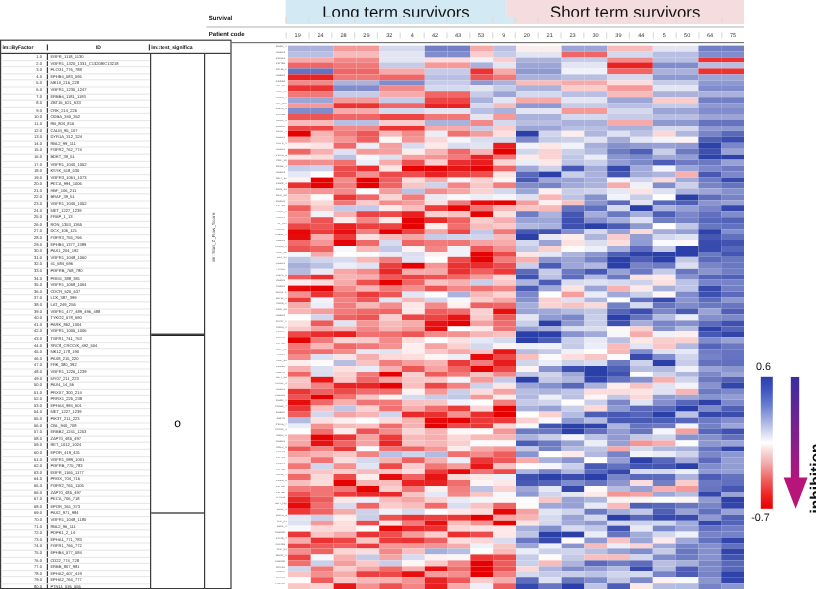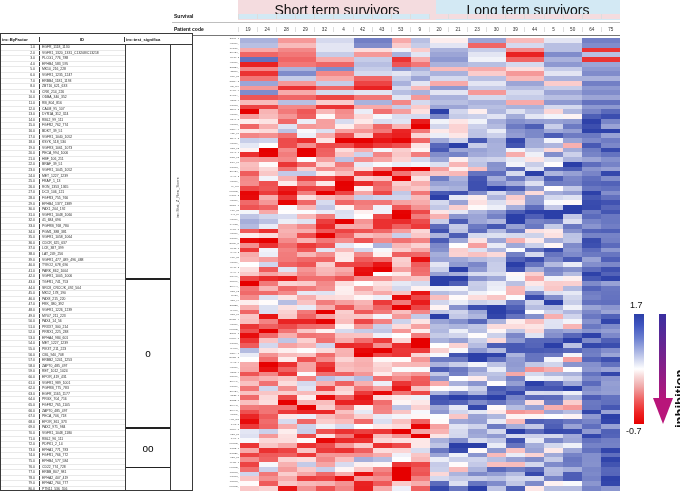--- a/index.html
+++ b/index.html
@@ -121,22 +121,22 @@
   #legend-caption{
     position:absolute;left:46px;top:128px;
     transform:rotate(-90deg);transform-origin:left top;
     font-size:13px;font-weight:bold;color:#111;white-space:nowrap;
   }
 </style>
 </head>
 <body>
 
 <div id="group-banners">
+  <div class="banner" id="banner-long" style="background: rgb(211, 233, 244);">Long term survivors</div>
   <div class="banner" id="banner-short" style="background: rgb(244, 220, 223);">Short term survivors</div>
-  <div class="banner" id="banner-long" style="background: rgb(211, 233, 244);">Long term survivors</div>
 </div>
 
 <div id="meta-header">
   <div class="meta-row" id="meta-survival">
     <div class="meta-label">Survival</div>
     <div class="meta-cells" id="survival-cells">
         <div class="cell" style="background: rgb(211, 233, 244);">&nbsp;</div>
         <div class="cell" style="background: rgb(211, 233, 244);">&nbsp;</div>
         <div class="cell" style="background: rgb(211, 233, 244);">&nbsp;</div>
         <div class="cell" style="background: rgb(211, 233, 244);">&nbsp;</div>
@@ -513,21 +513,20 @@
           <div class="gt-num">79.0</div>
           <div class="gt-id">EPHA2_764_777</div>
         </div>
         <div class="gt-row">
           <div class="gt-num">80.0</div>
           <div class="gt-id">PTN11_536_556</div>
         </div>
       </div>
     <div class="sigbox" id="sigbox-blank"></div>
     <div class="sigbox" id="sigbox-o">o</div>
-    <div class="sigbox" id="sigbox-oo">oo</div>
   </div>
 </div>
 
 <div id="row-axis-caption">im::Stat_Z_Row_Score</div>
 
 <div id="rowlabels">
     <div class="rl">EGFR_1</div>
     <div class="rl">VGFR1_</div>
     <div class="rl">PLCG1_</div>
     <div class="rl">EPHB4_</div>
@@ -2710,21 +2709,21 @@
       <div class="hm-cell" style="background: rgb(77, 94, 182);"></div>
       <div class="hm-cell" style="background: rgb(253, 231, 231);"></div>
       <div class="hm-cell" style="background: rgb(182, 189, 225);"></div>
       <div class="hm-cell" style="background: rgb(181, 188, 225);"></div>
       <div class="hm-cell" style="background: rgb(118, 131, 199);"></div>
       <div class="hm-cell" style="background: rgb(139, 150, 207);"></div>
     </div>
   </div>
 
 <div id="legend">
-  <div id="legend-max">1.7</div>
+  <div id="legend-max">0.6</div>
   <div id="legend-bar"></div>
   <div id="legend-min">-0.7</div>
   <svg id="legend-arrow" width="22" height="112" viewBox="0 0 22 112">
     <defs>
       <linearGradient id="agrad" x1="0" y1="0" x2="0" y2="1">
         <stop offset="0%" stop-color="#3a2fa0"></stop>
         <stop offset="100%" stop-color="#b8157a"></stop>
       </linearGradient>
     </defs>
     <rect x="7" y="0" width="7" height="88" fill="url(#agrad)"></rect>

